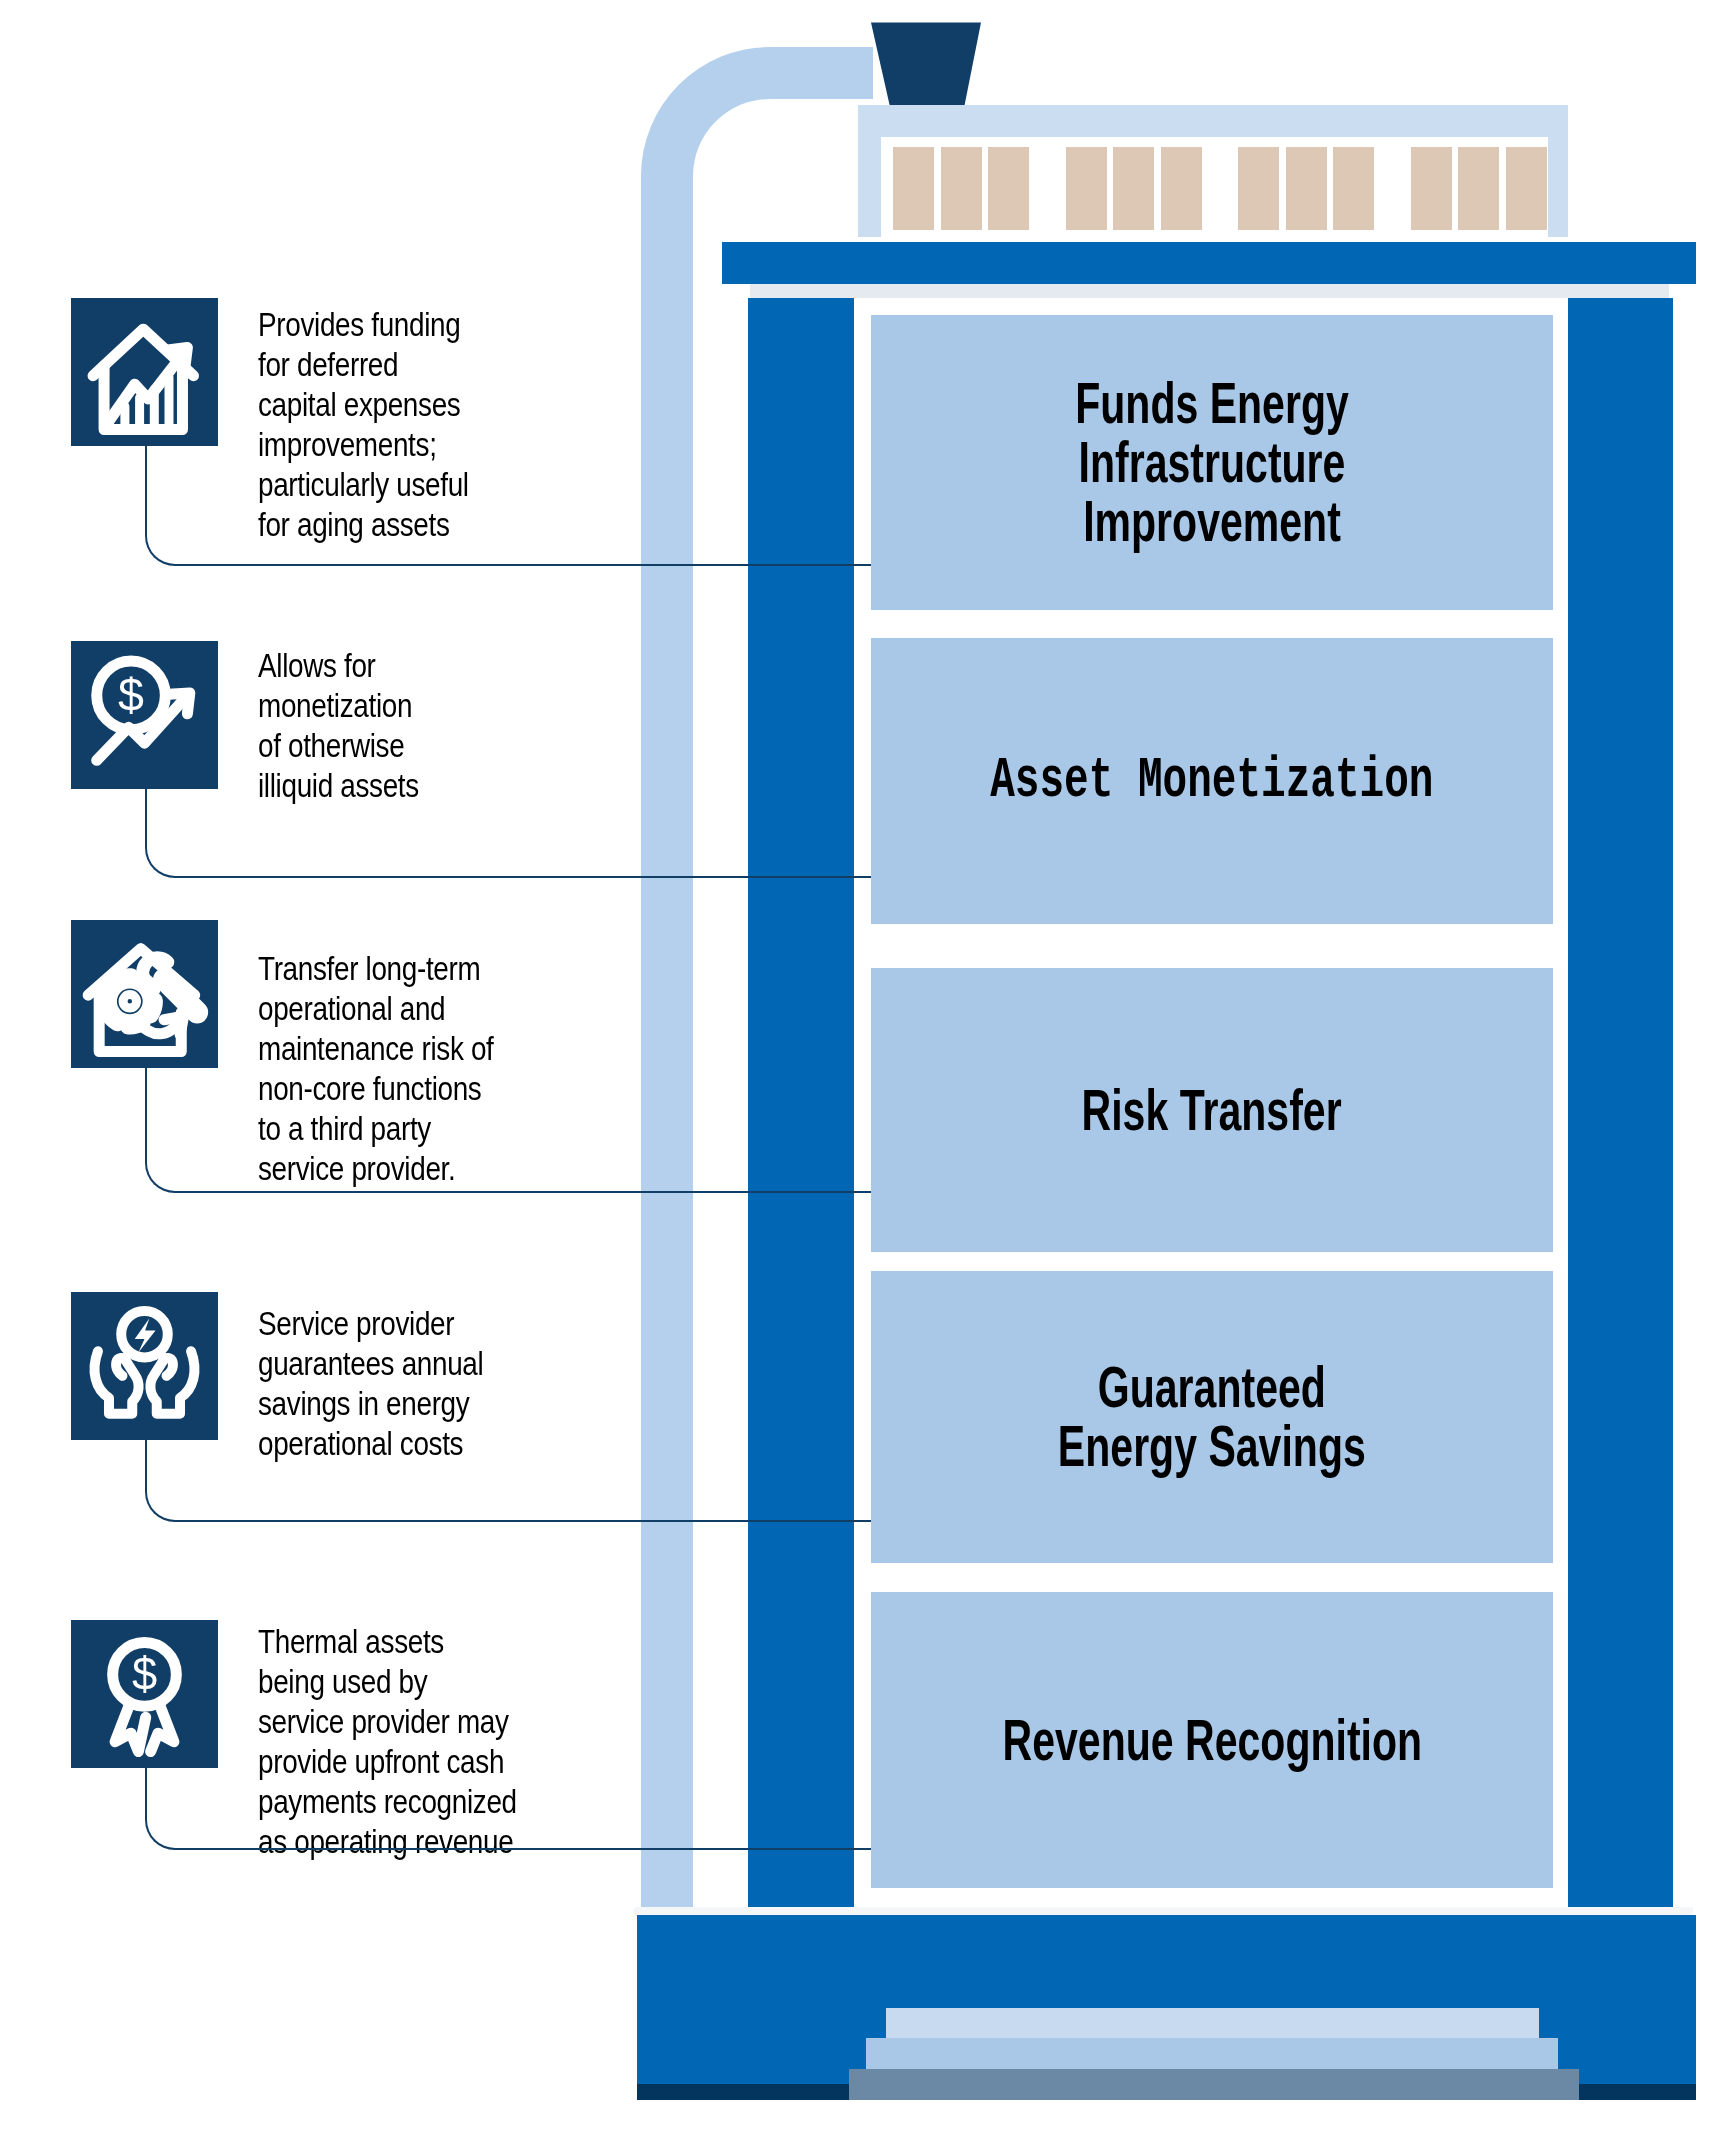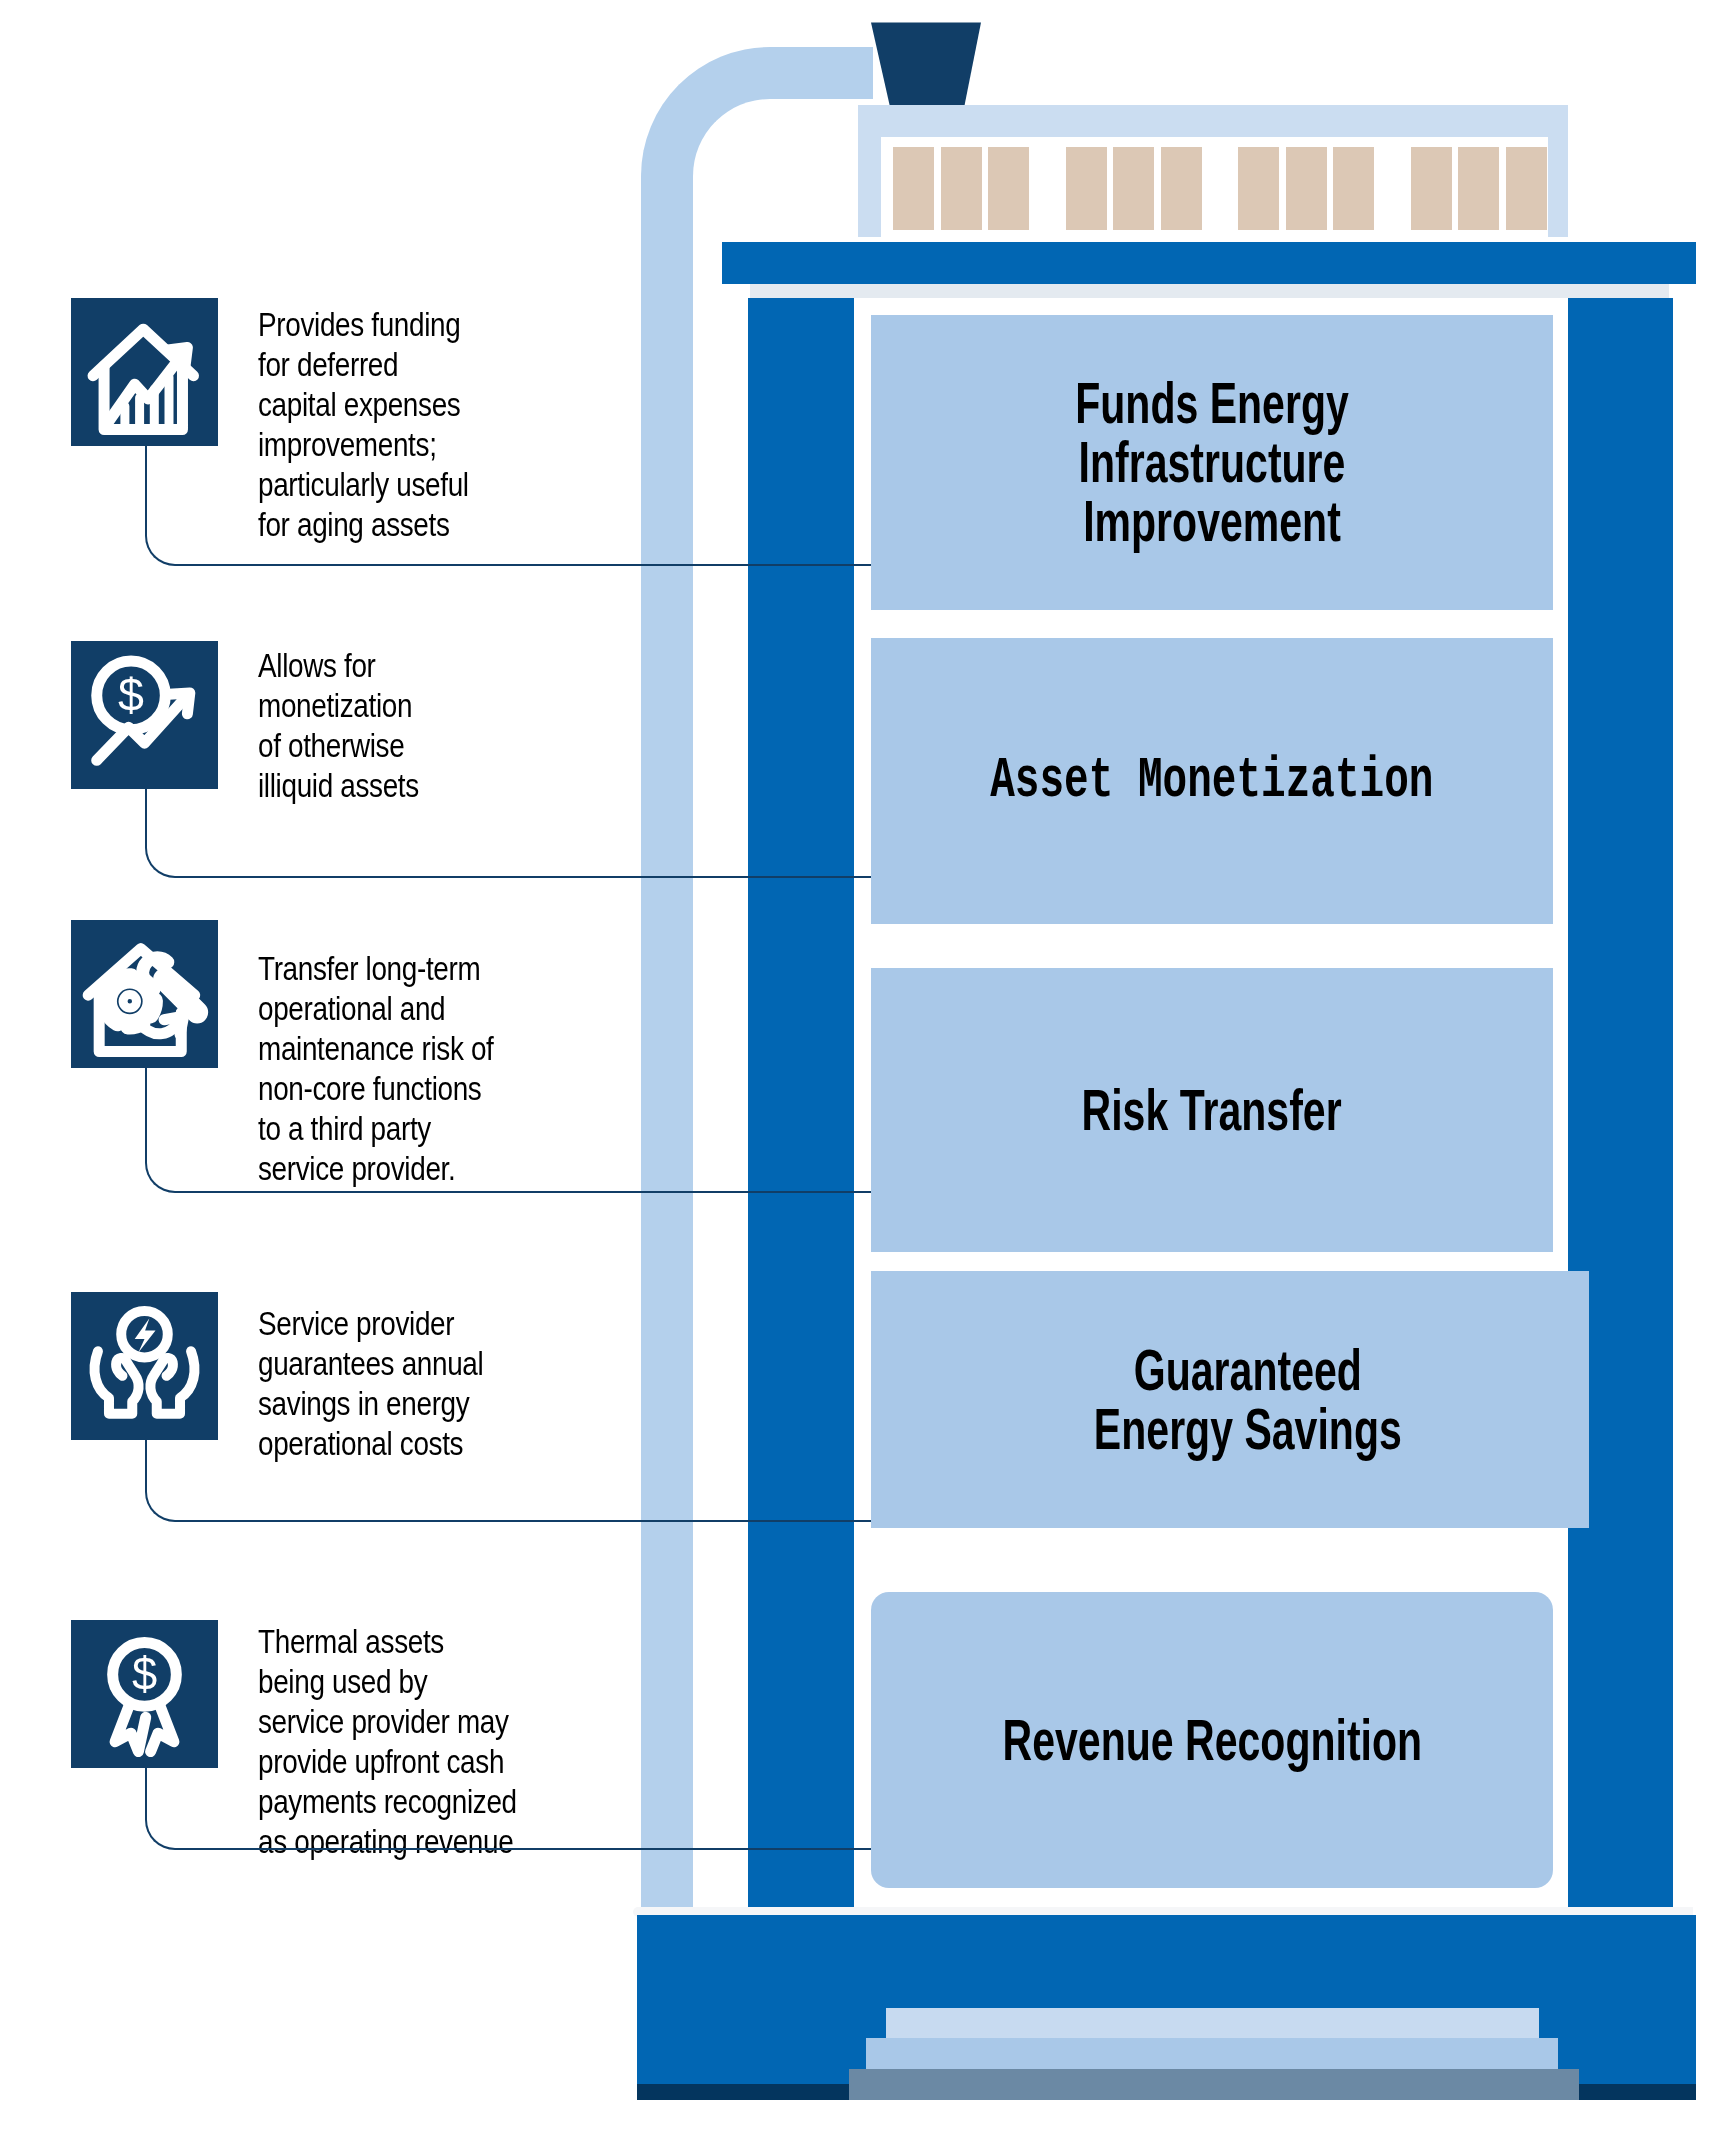--- a/index.html
+++ b/index.html
@@ -106,25 +106,25 @@
   <div class="abs label-box" style="top:315px;height:295px;">
     <span class="label">Funds Energy
 Infrastructure Improvement</span>
   </div>
   <div class="abs label-box" style="top:638px;height:286px;font-family:Liberation Mono, monospace;">
     <span class="label">Asset Monetization</span>
   </div>
   <div class="abs label-box" style="top:929px;height:284px;margin-top:39px;">
     <span class="label">Risk Transfer</span>
   </div>
-  <div class="abs label-box" style="top:1271px;height:257px;padding-left:36px;">
+  <div class="abs label-box" style="top:1271px;height:292px;">
     <span class="label">Guaranteed
 Energy Savings</span>
   </div>
-  <div class="abs label-box" style="top:1592px;height:296px;border-radius:18px;">
+  <div class="abs label-box" style="top:1592px;height:296px;">
     <span class="label">Revenue Recognition</span>
   </div>
 
   <div class="abs gray-strip"></div>
   <div class="abs base"></div>
   <div class="abs footer"></div>
   <div class="abs step1"></div>
   <div class="abs step2"></div>
   <div class="abs step3"></div>
 

